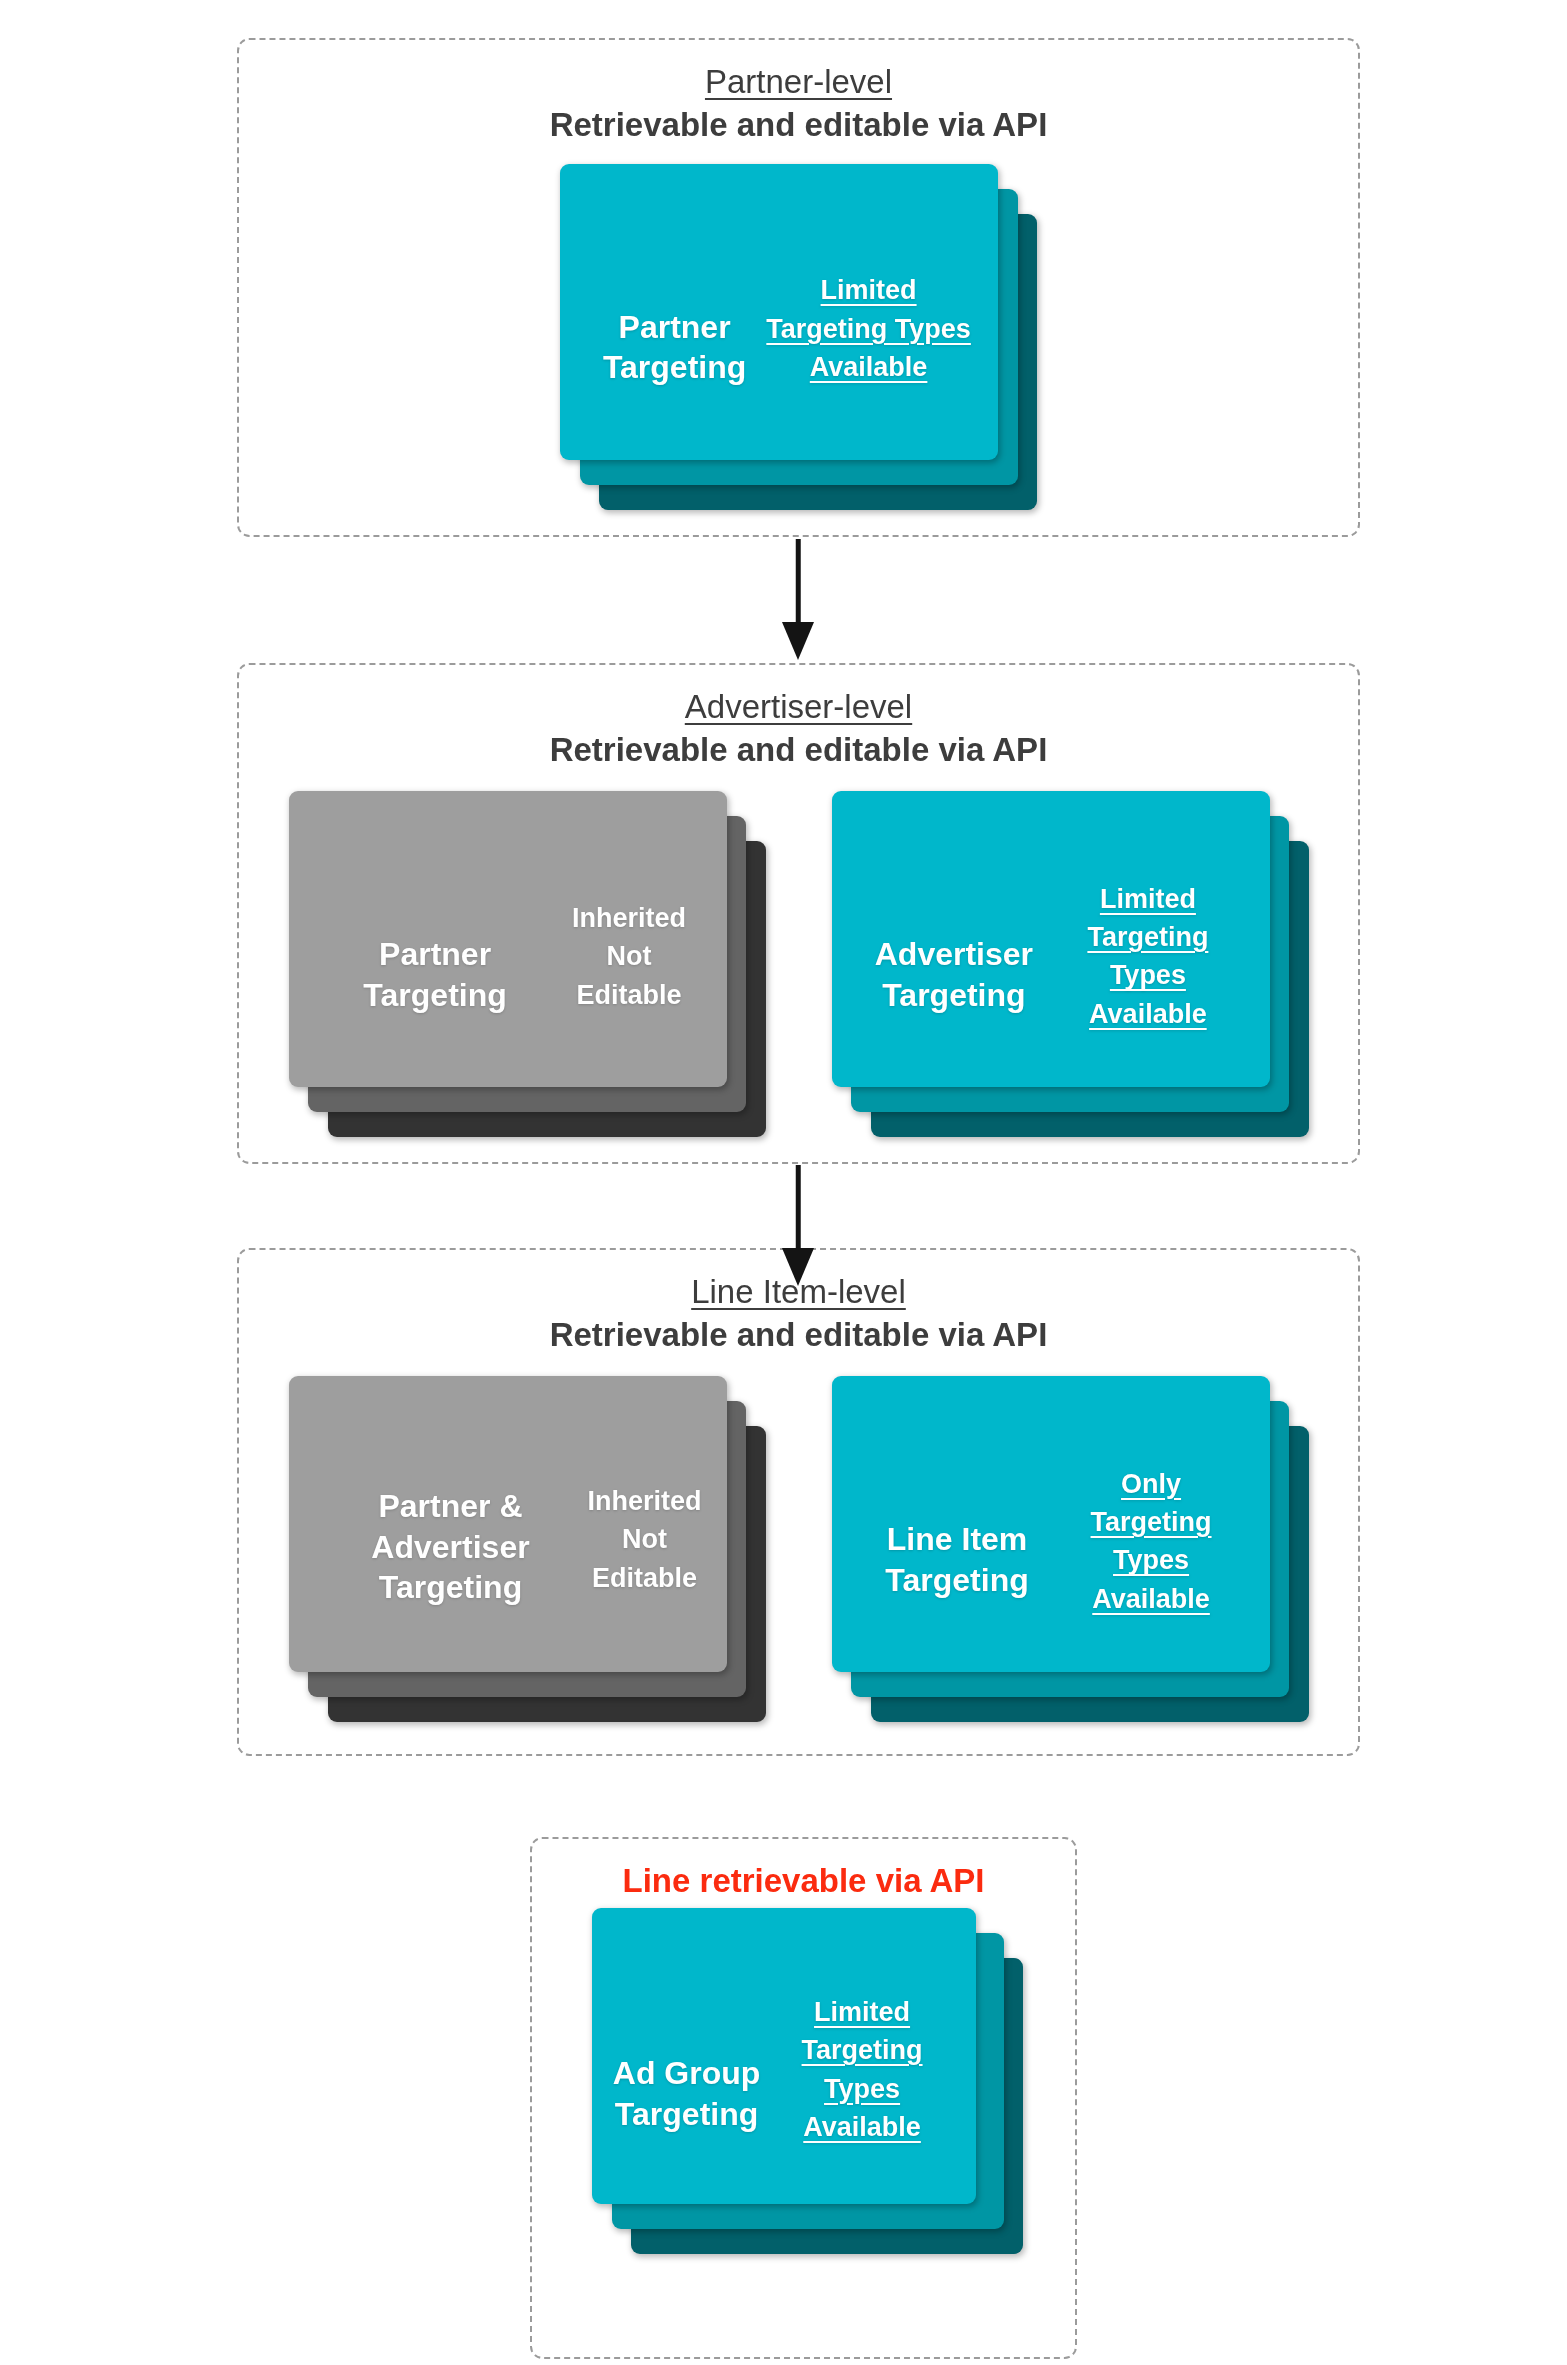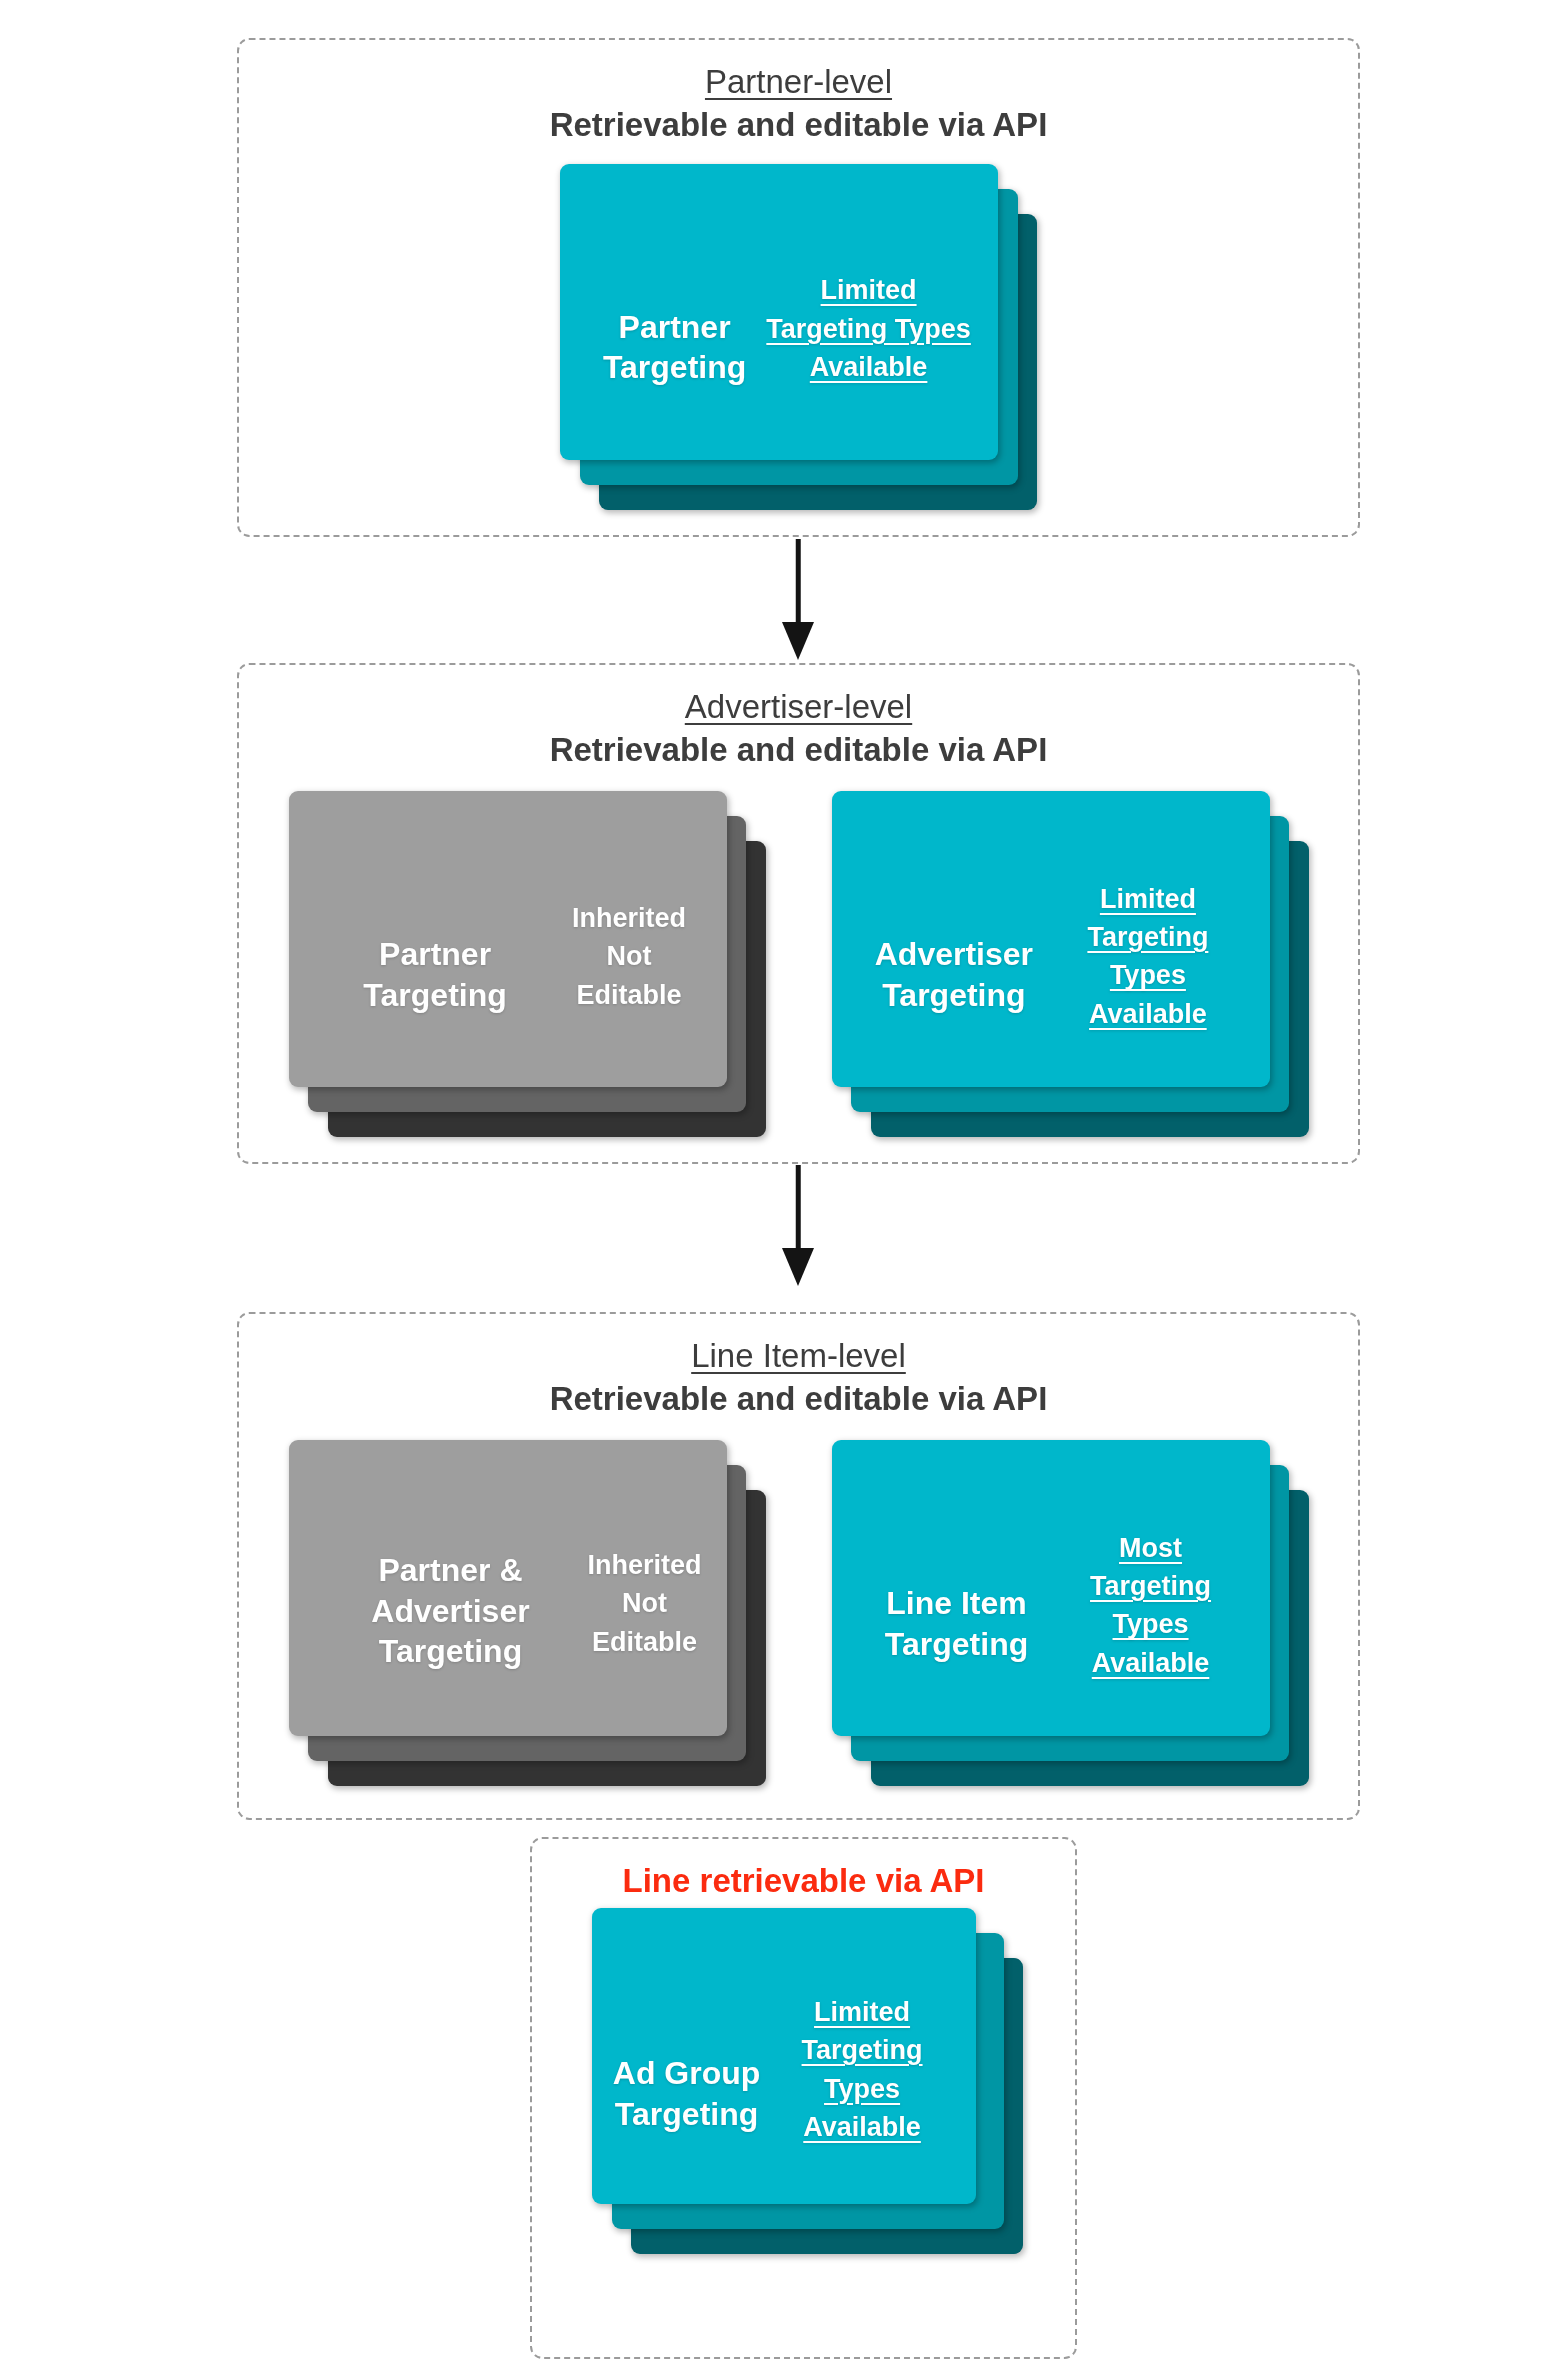--- a/index.html
+++ b/index.html
@@ -19,21 +19,21 @@
   }
   .section {
     position: absolute;
     border: 2.7px dashed var(--dashed-border, #9b9b9b);
     border-radius: 12.5px;
     box-sizing: border-box;
     background: #ffffff;
   }
   #sec-partner    { left: 237px; top: 38px;   width: 1123px; height: 499px; }
   #sec-advertiser { left: 237px; top: 663px;  width: 1123px; height: 501px; }
-  #sec-lineitem   { left: 237px; top: 1312px; width: 1123px; height: 508px; }
+  #sec-lineitem   { left: 237px; top: 1248px; width: 1123px; height: 508px; }
   #sec-adgroup    { left: 530px; top: 1837px; width: 547px;  height: 522px; }
 
   .section-title {
     text-align: center;
     padding-top: 21.4px;
     color: var(--title-text, #3d3d3d);
     font-size: 33px;
     line-height: 1.28;
   }
   .section-title .t1 {
@@ -217,21 +217,21 @@
             <span>Not Editable</span>
           </div>
         </div>
       </div>
       <div class="stack cyan">
         <div class="layer l3"></div>
         <div class="layer l2"></div>
         <div class="layer l1">
           <div class="card-heading">Line Item Targeting</div>
           <div class="card-sub">
-            <span>Most Targeting Types</span>
+            <span>Only Targeting Types</span>
             <span>Available</span>
           </div>
         </div>
       </div>
     </div>
   </div>
 
   <div class="section" id="sec-adgroup">
     <div class="section-title">
       <span class="t2 red">Line retrievable via API</span>

